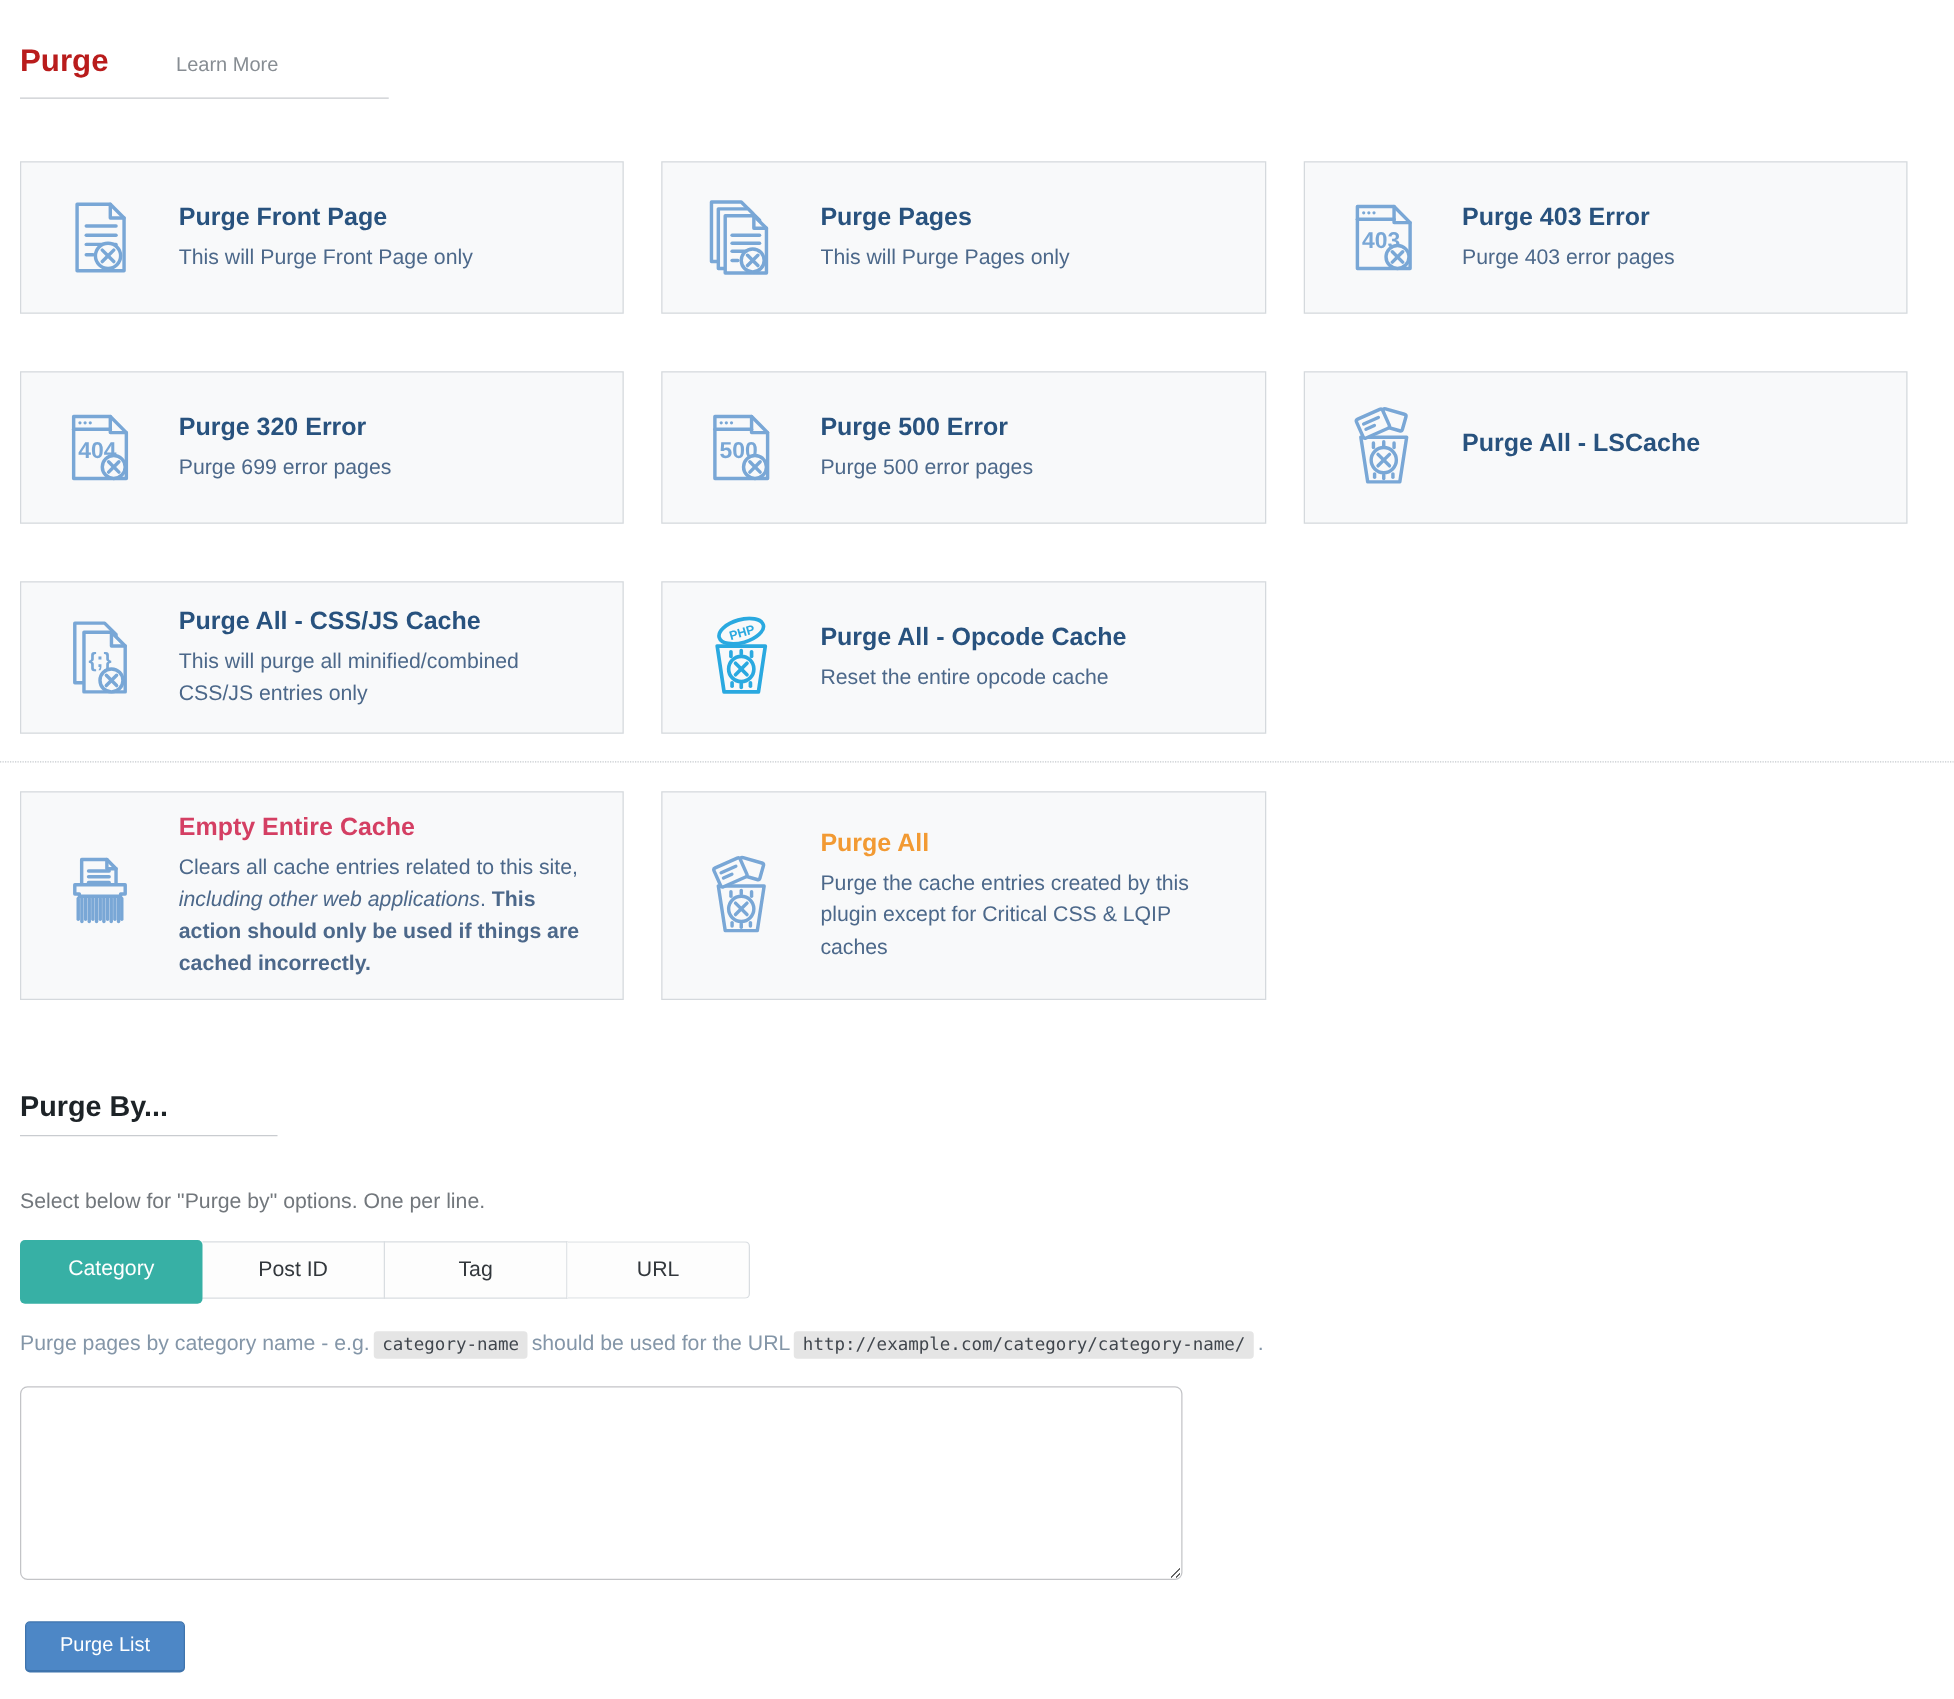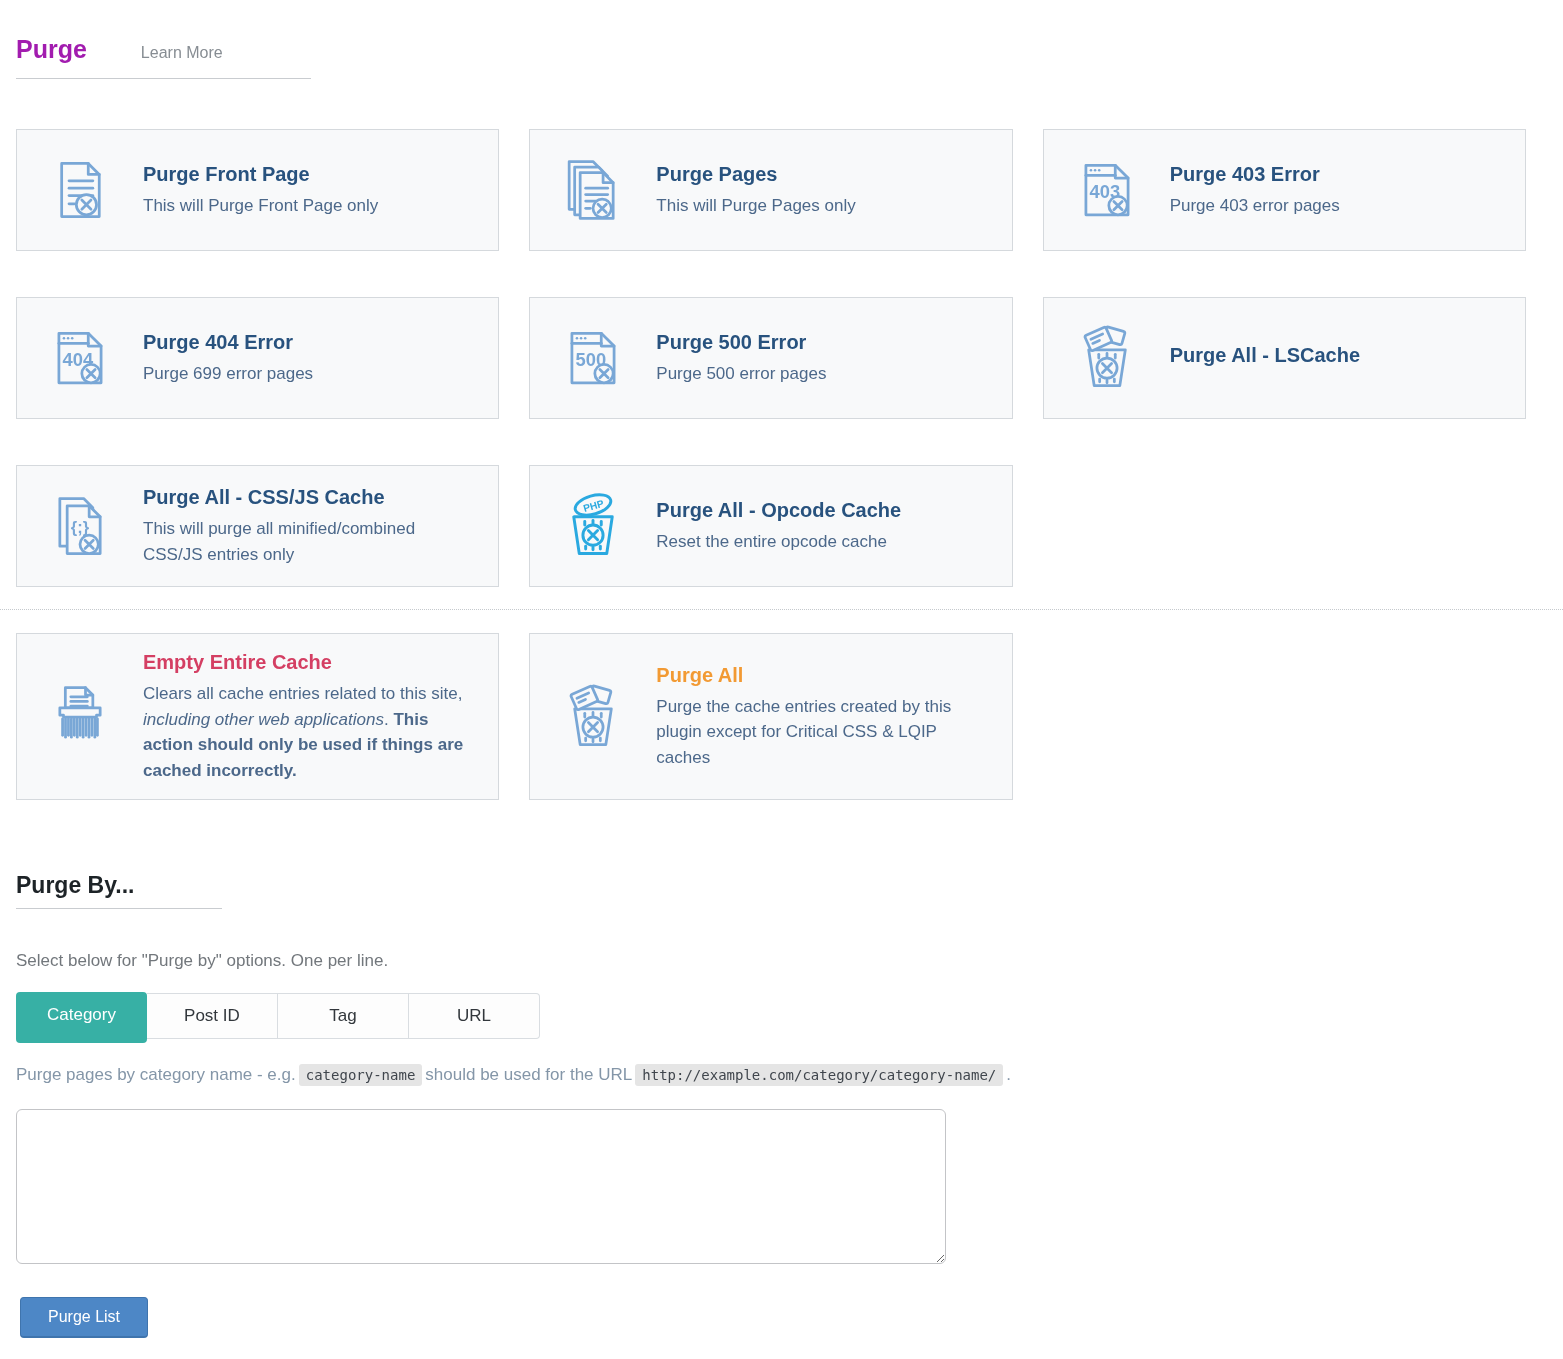--- a/index.html
+++ b/index.html
@@ -28,21 +28,21 @@
     margin:0 0 0 16px;
     width:295px;
     border-bottom:1px solid #c9ccd0;
     padding:0 0 14px 0;
     display:flex;
     align-items:baseline;
   }
   .page-title{
     font-size:25px;
     font-weight:bold;
-    color:#a21caf;
+    color:#b91c1c;
     margin:0;
   }
   .learn-more{
     font-size:16px;
     color:#878d93;
     margin-left:54px;
     text-decoration:none;
     cursor:pointer;
   }
   
@@ -105,21 +105,21 @@
   }
   .purgeby-instruction{
     margin:42px 0 0 16px;
     font-size:17px;
     color:#72777c;
   }
   .tabs{
     margin:22px 0 0 16px;
     display:flex;
     align-items:flex-start;
-    width:524px;
+    width:584px;
   }
   .tab{
     width:146px;
     text-align:center;
     font-size:17px;
     padding:12px 0;
     background:#fdfdfd;
     border:1px solid #d9dde1;
     border-left:none;
     color:#32373c;
@@ -270,21 +270,21 @@
         <circle class="glyph" cx="18.5" cy="14.5" r="1.4"></circle>
         <circle class="glyph" cx="23" cy="14.5" r="1.4"></circle>
         <circle class="glyph" cx="27.5" cy="14.5" r="1.4"></circle>
         <text class="glyph" x="17" y="45" font-size="20">404</text>
         <circle class="st fillbg" cx="48" cy="53" r="10"></circle>
         <line class="st" x1="43.5" y1="48.5" x2="52.5" y2="57.5"></line>
         <line class="st" x1="52.5" y1="48.5" x2="43.5" y2="57.5"></line>
       </svg>
     </div>
     <div class="card-body">
-      <h3 class="card-title">Purge 404 Error</h3>
+      <h3 class="card-title">Purge 320 Error</h3>
       <p class="card-desc">Purge 699 error pages</p>
     </div>
   </div>
 
   <div class="card">
     <div class="card-icon">
       <svg class="ic" width="66" height="66" viewBox="0 0 72 72">
         <path class="st" d="M13 9 H45 L59 23 V63 H13 Z"></path>
         <path class="st" d="M45 9 V23 H59"></path>
         <line class="st" x1="13" y1="20" x2="45" y2="20"></line>

